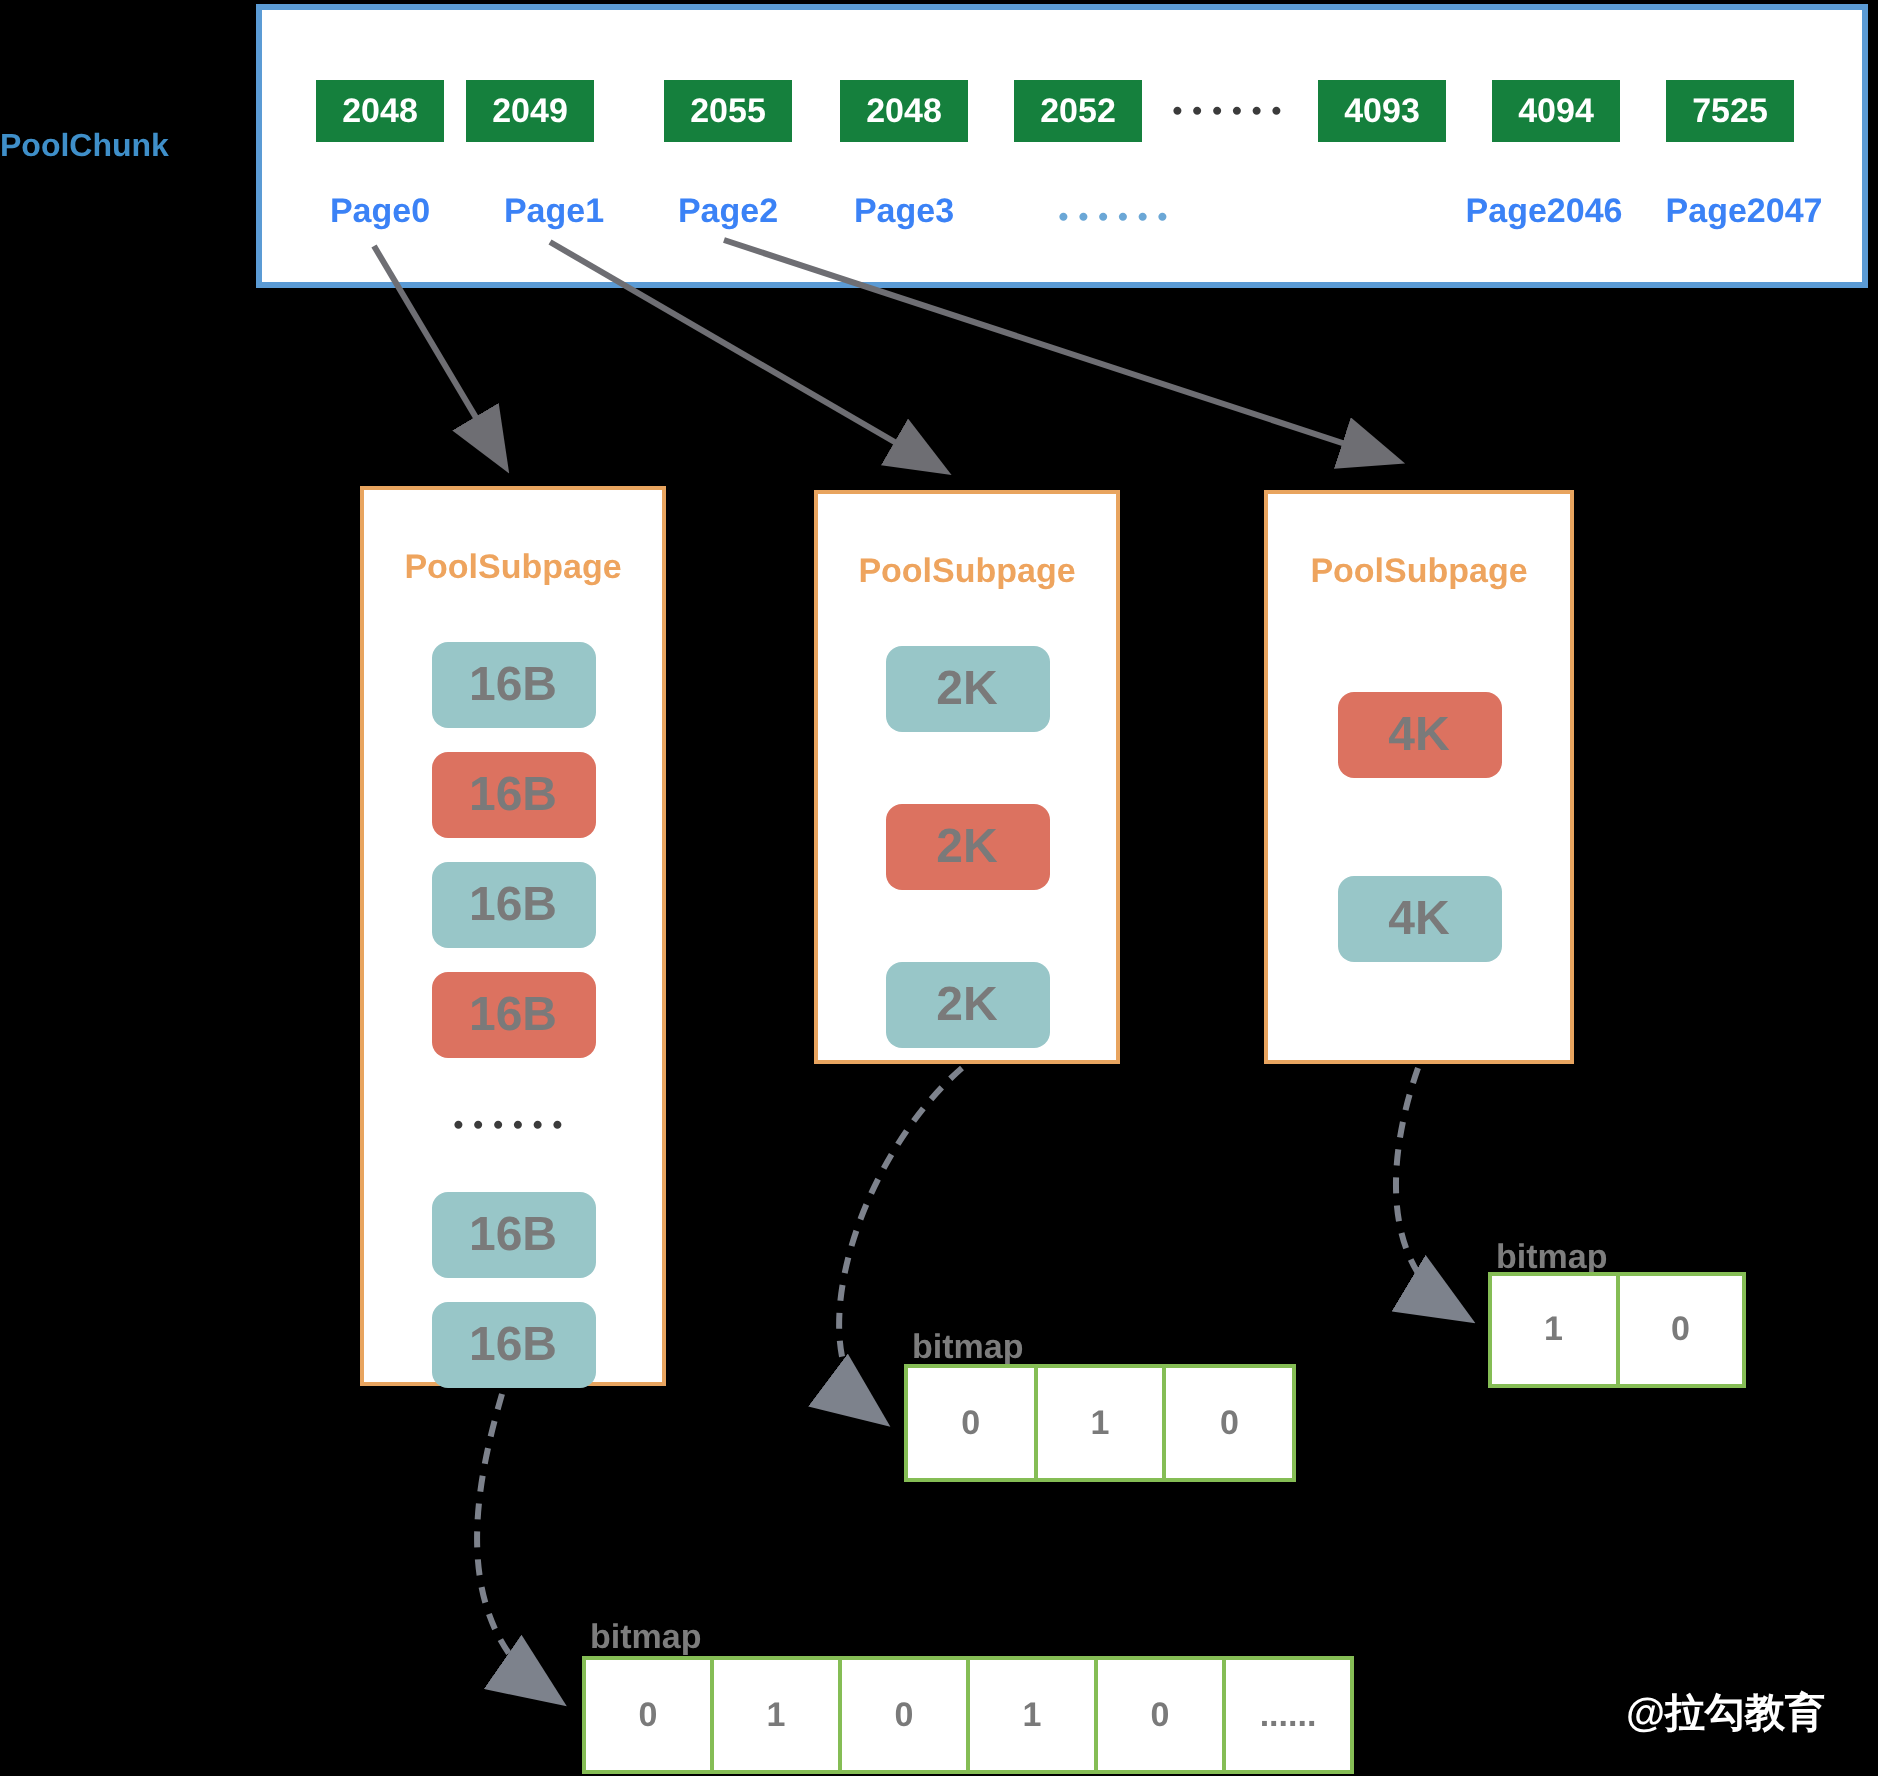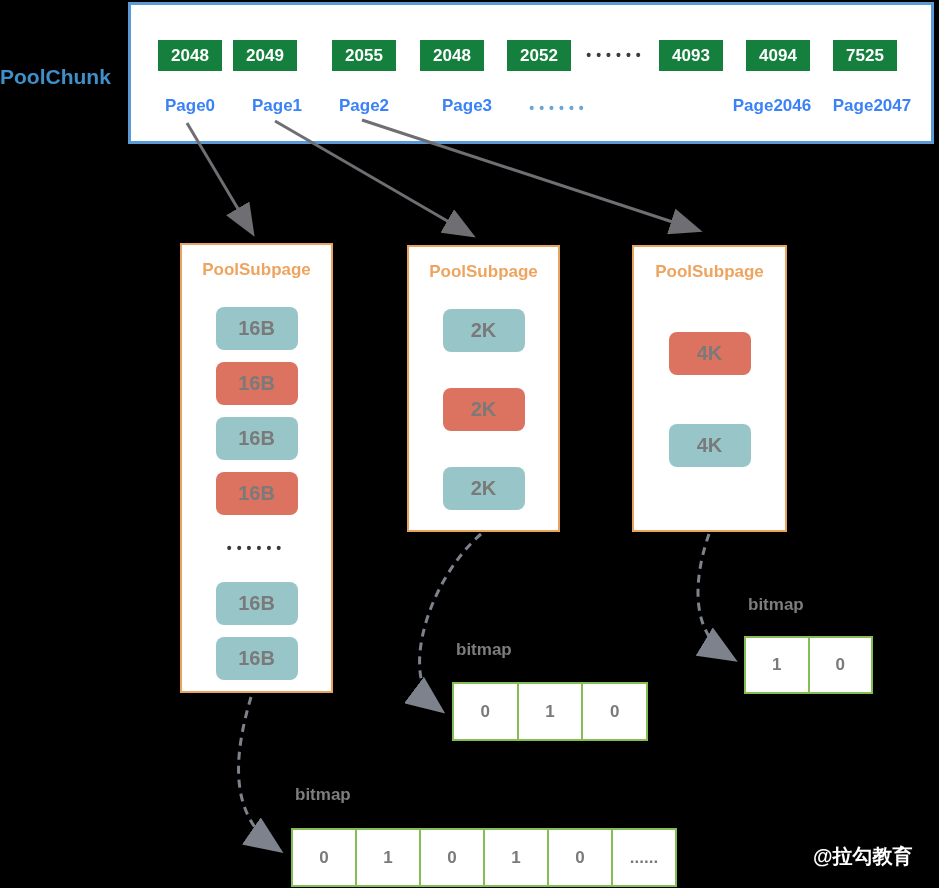--- a/index.html
+++ b/index.html
@@ -7,21 +7,21 @@
   body {
     background:#000000;
     font-family:"Liberation Sans", sans-serif;
     position:relative;
     overflow:hidden;
   }
 
   
   .chunk-title {
     position:absolute; left:0px; top:65px;
-    color:#3f8fc9; font-size:21px; font-weight:bold;
+    color:#3f8fc9; font-size:16px; font-weight:bold;
   }
   .chunk-box {
     position:absolute; left:128px; top:2px; width:806px; height:142px;
     background:#ffffff; border:3px solid #5b9bd5;
   }
   .num {
     position:absolute; top:35px; width:64px; height:31px;
     background:#15803d; color:#ffffff; font-size:17px; font-weight:bold;
     display:flex; align-items:center; justify-content:center;
   }
@@ -29,59 +29,59 @@
   .n5{left:528px}.n6{left:615px}.n7{left:702px}
   .num-dots {
     position:absolute; left:447px; top:35px; width:76px; height:31px;
     color:#3b3b3b; font-size:14px; font-weight:bold; letter-spacing:5px;
     text-align:center; line-height:31px;
   }
   .plabel {
     position:absolute; top:91px; transform:translateX(-50%);
     color:#3b82f6; font-size:17px; font-weight:bold; white-space:nowrap;
   }
-  .p0{left:59px}.p1{left:146px}.p2{left:233px}.p3{left:336px}.p4{left:641px}.p5{left:741px}
+  .p0{left:59px}.p1{left:146px}.p2{left:233px}.p3{left:321px}.p4{left:641px}.p5{left:741px}
   .plabel-dots {
     position:absolute; left:428px; top:95px; transform:translateX(-50%);
     color:#6ba7d6; font-size:14px; font-weight:bold; letter-spacing:5px;
   }
 
   
   .subpage {
     position:absolute; background:#ffffff; border:2px solid #e8a45f;
     display:flex; flex-direction:column; align-items:center;
   }
   #sp1 { left:180px; top:243px; width:153px; height:450px; }
   #sp2 { left:407px; top:245px; width:153px; height:287px; }
   #sp3 { left:632px; top:245px; width:155px; height:287px; }
   .subpage-title {
-    margin-top:15px; color:#eea45e; font-size:17px; font-weight:bold;
+    margin-top:29px; color:#eea45e; font-size:17px; font-weight:bold;
   }
   .block {
     width:82px; height:43px; border-radius:8px; flex:none;
     display:flex; align-items:center; justify-content:center;
-    color:#7a7a7a; font-size:20px; font-weight:bold;
+    color:#7a7a7a; font-size:24px; font-weight:bold;
   }
   .free { background:#98c6c8; }
   .used { background:#dc7260; }
   .sp-dots {
     height:43px; line-height:43px; flex:none;
     color:#3b3b3b; font-size:14px; font-weight:bold; letter-spacing:5px;
     text-align:center;
   }
   #sp1 .block, #sp1 .sp-dots { margin-top:12px; }
   #sp1 .first { margin-top:27px; }
   #sp2 .block { margin-top:36px; }
   #sp2 .first { margin-top:27px; }
   #sp3 .block { margin-top:49px; }
   #sp3 .first { margin-top:50px; }
 
   
   .bitmap-label {
-    position:absolute; color:#7d7d7d; font-size:17px; font-weight:bold;
+    position:absolute; color:#7d7d7d; font-size:17px; font-weight:bold;margin-top:24px;
   }
   .bitmap-table {
     position:absolute; display:flex;
     background:#ffffff; border:2px solid #85bd55;
   }
   .bitmap-cell {
     flex:1; display:flex; align-items:center; justify-content:center;
     color:#7a7a7a; font-size:17px; font-weight:bold;
     border-right:2px solid #85bd55; background:#ffffff;
   }

